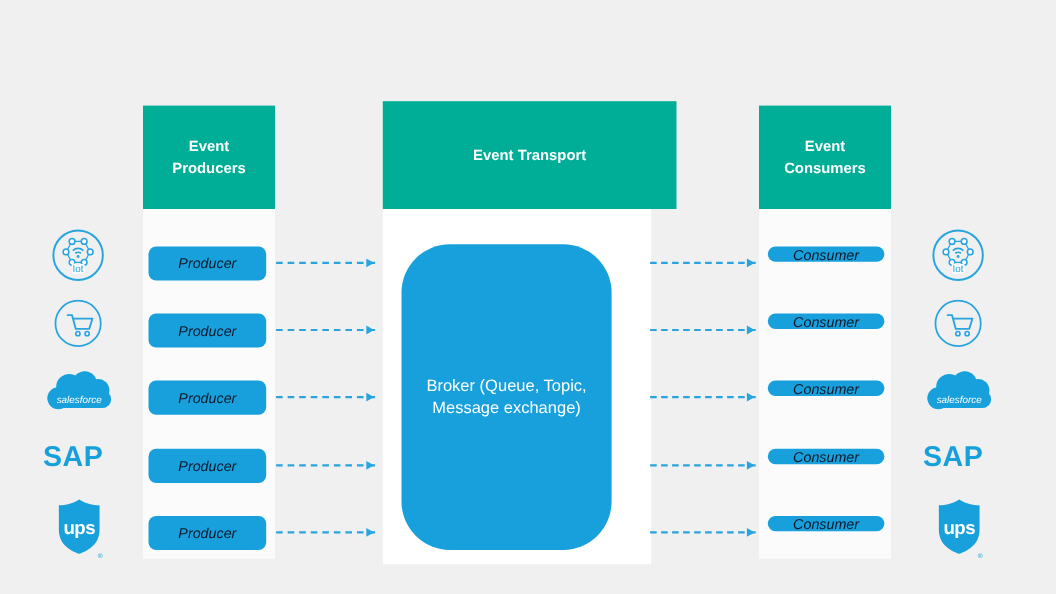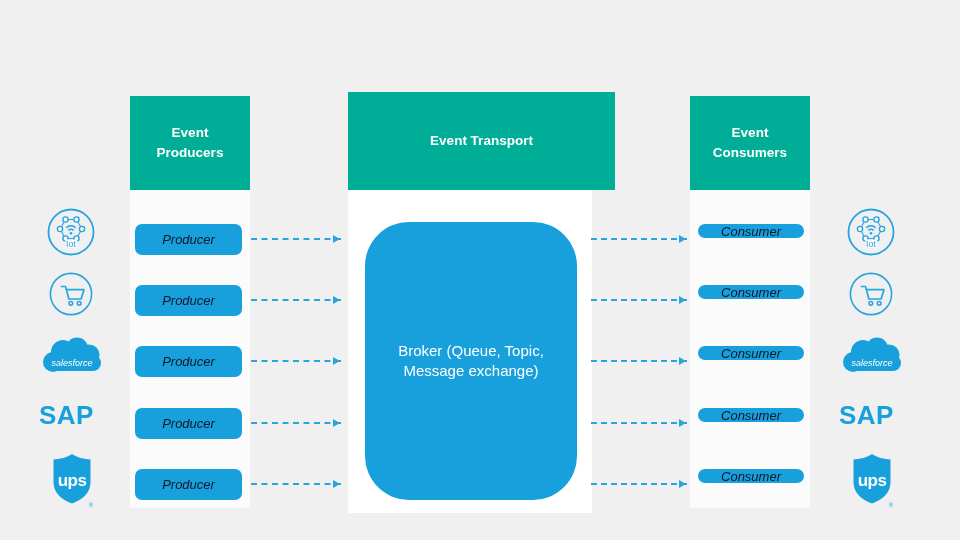--- a/index.html
+++ b/index.html
@@ -26,21 +26,21 @@
   .colbody{position:absolute;}
   .body-producers{left:130px;top:190px;width:120px;height:318px;background:#FBFBFB;}
   .body-transport{left:348px;top:190px;width:244px;height:323px;background:#FFFFFF;}
   .body-consumers{left:690px;top:190px;width:120px;height:318px;background:#FBFBFB;}
 
   .node{position:absolute;background:var(--c-blue);color:#0f172a;border-radius:7px;
         display:flex;align-items:center;justify-content:center;font-size:13px;font-style:italic;}
   .pbox{left:135px;width:107px;height:31px;}
   .cbox{left:698px;width:106px;height:14px;}
 
-  .broker{position:absolute;left:365px;top:222px;width:212px;height:278px;border-radius:44px;
+  .broker{position:absolute;left:365px;top:222px;width:191px;height:278px;border-radius:44px;
           background:var(--c-blue);color:#FFFFFF;display:flex;align-items:center;justify-content:center;}
   .broker span{display:block;text-align:center;font-size:15px;line-height:1.35;white-space:pre-line;}
 
   .arrow{position:absolute;height:0;border-top:2px dashed var(--c-blue_stroke);}
   .arrow::after{content:"";position:absolute;right:-3px;top:-5px;width:0;height:0;
                 border:4px solid transparent;border-left:7px solid var(--c-blue_stroke);}
   .arrow-l{left:251px;width:90px;}
   .arrow-r{left:591px;width:96px;}
 
   .logo{position:absolute;}

